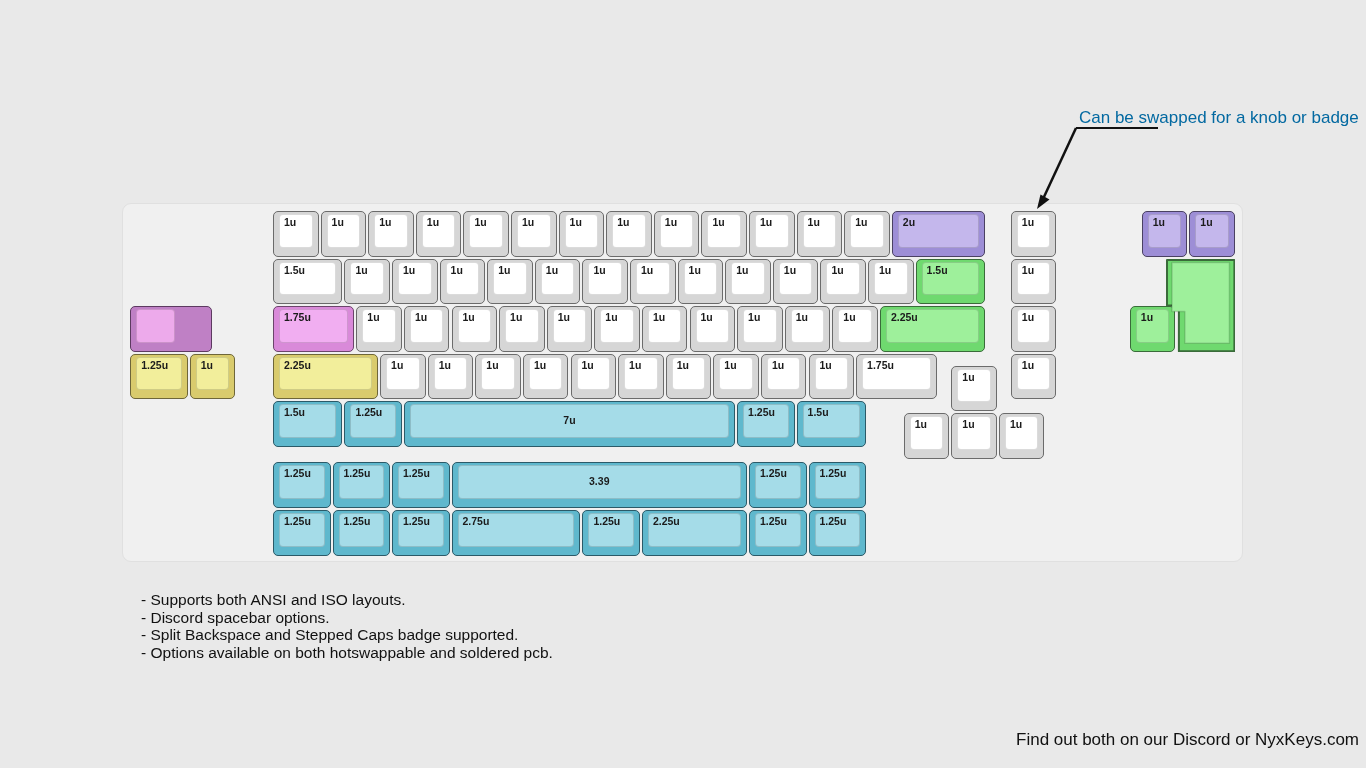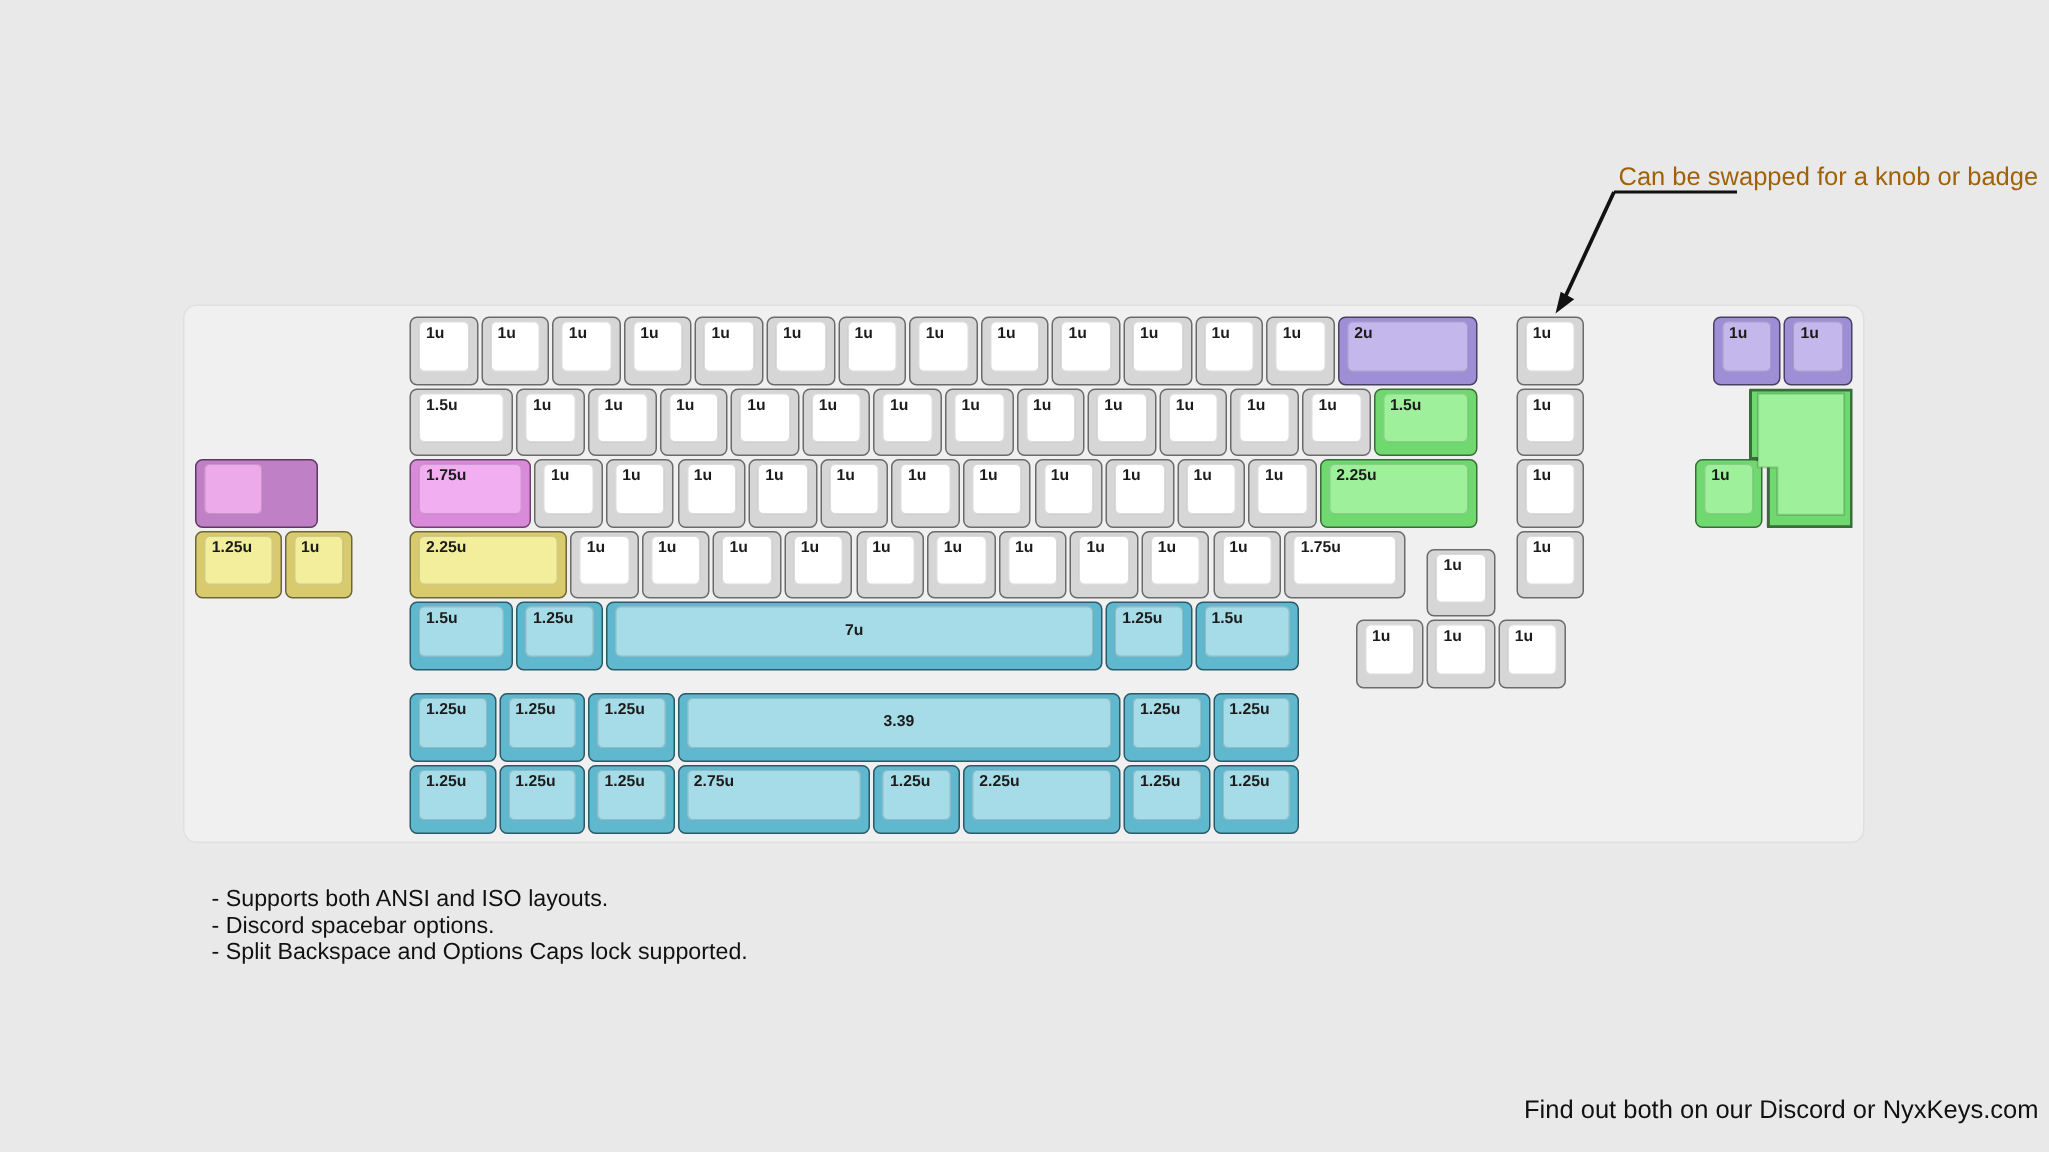--- a/index.html
+++ b/index.html
@@ -8,21 +8,21 @@
   #kbcase{position:absolute;left:122px;top:203px;width:1121px;height:359px;
           background:#f0f0f0;border:1px solid #e0e0e0;border-radius:9px;box-sizing:border-box;}
   #board{position:absolute;left:272px;top:210px;}
   .key{position:absolute;border:1px solid #5a5a5a;border-radius:5px;box-sizing:border-box;}
   .keytop{position:absolute;left:5px;right:5px;top:2px;bottom:8px;border-radius:4px;
           border:1px solid rgba(0,0,0,0.14);box-sizing:border-box;}
   .keylabel{position:absolute;top:1px;left:4px;font-size:10.5px;font-weight:600;
             color:#1b1b1b;white-space:nowrap;}
   .keylabel.center{left:0;right:0;top:9px;text-align:center;}
   .iso-key{position:absolute;}
-  #annotation-text{position:absolute;left:1079px;top:108px;font-size:17px;color:#a16207;
+  #annotation-text{position:absolute;left:1079px;top:108px;font-size:17px;color:#0369a1;
                    white-space:nowrap;}
   #arrow-overlay{position:absolute;left:0;top:0;width:1366px;height:768px;pointer-events:none;}
   #notes{position:absolute;left:141px;top:591px;font-size:15.5px;line-height:17.7px;color:#111;}
   #footer-text{position:absolute;right:7px;top:730px;font-size:17px;color:#111;white-space:nowrap;}
 </style>
 </head>
 <body>
 
 <div id="canvas" style="background: rgb(233, 233, 233);">
   <div id="kbcase" style="background: rgb(240, 240, 240); border-color: rgb(224, 224, 224);"></div>
@@ -465,17 +465,18 @@
 
   <svg id="arrow-overlay" width="1366" height="768" viewBox="0 0 1366 768">
     <line x1="1076" y1="128" x2="1158" y2="128" stroke="#111" stroke-width="2"></line>
     <line x1="1076" y1="128" x2="1043" y2="199" stroke="#111" stroke-width="2.5"></line>
     <polygon points="1037,209 1049.5,199.5 1040.5,194.5" fill="#111"></polygon>
   </svg>
 
   <div id="notes">
       <div>- Supports both ANSI and ISO layouts.</div>
       <div>- Discord spacebar options.</div>
-      <div>- Split Backspace and Options Caps lock supported.</div>
+      <div>- Split Backspace and Stepped Caps badge supported.</div>
+      <div>- Options available on both hotswappable and soldered pcb.</div>
     </div>
 
   <div id="footer-text">Find out both on our Discord or NyxKeys.com</div>
 </div>
 
 </body></html>

